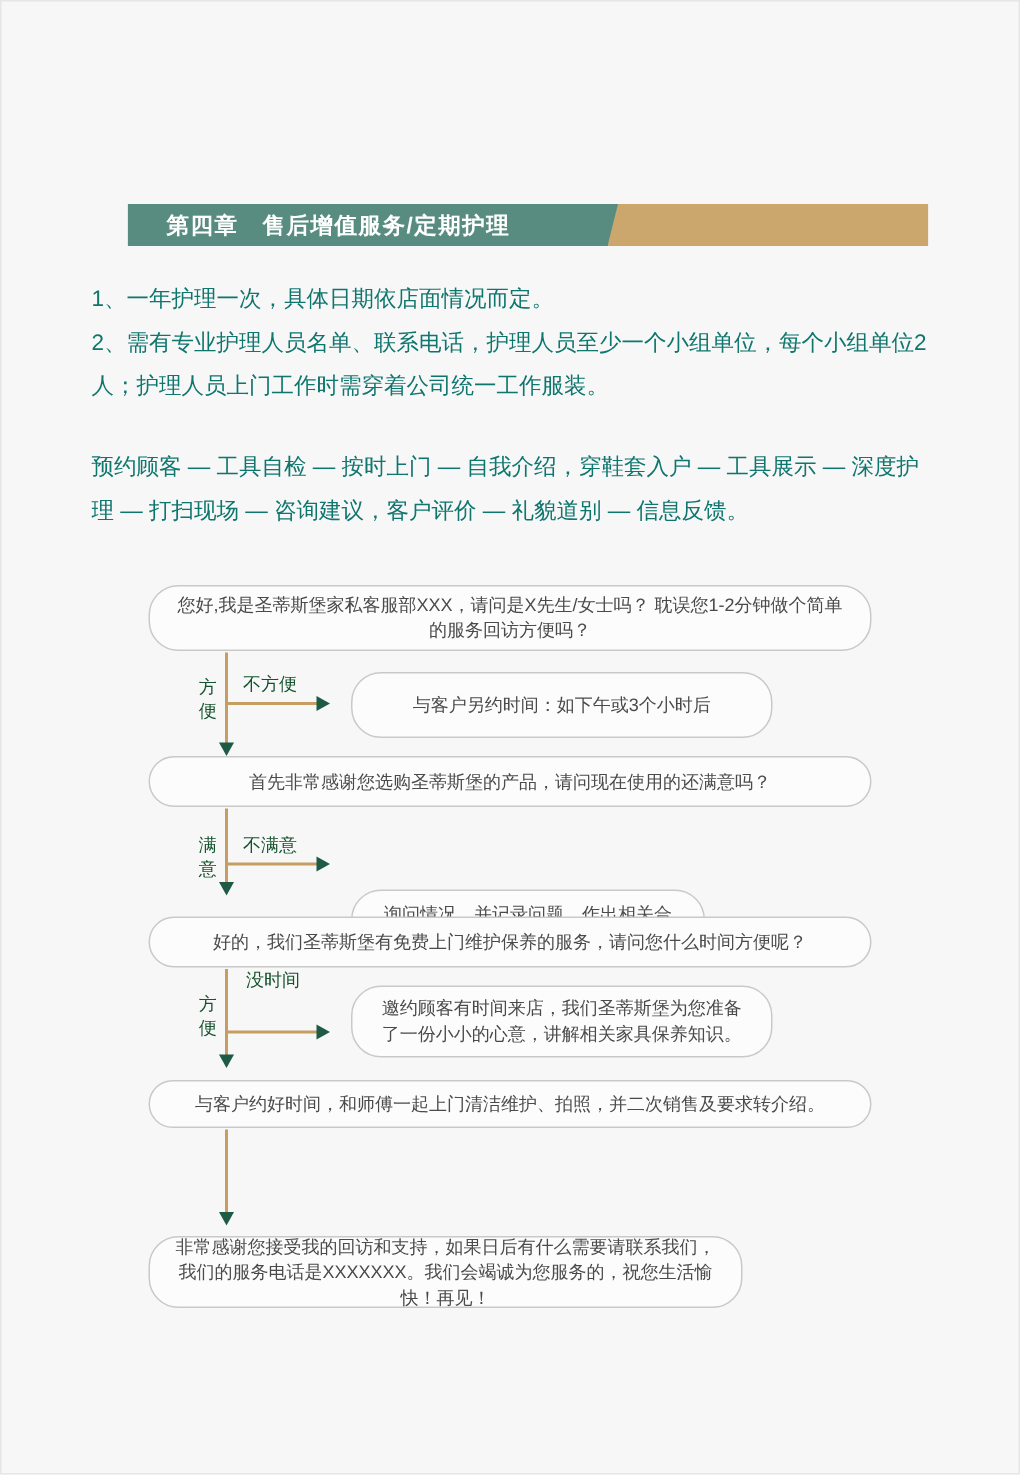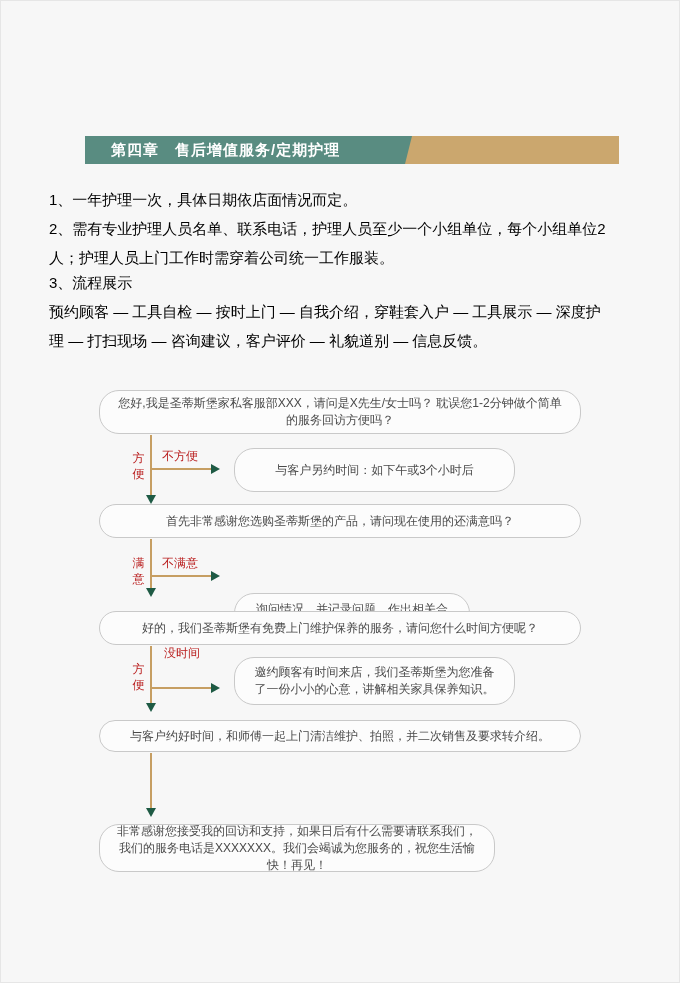--- a/index.html
+++ b/index.html
@@ -24,22 +24,22 @@
     color:#fff;font-size:15px;font-weight:bold;letter-spacing:1px;
     display:flex;align-items:center;padding-left:26px;box-sizing:border-box;margin-left:24px;
   }
   .hdr-tan{
     position:absolute;left:404px;top:135px;width:214px;height:28px;
     background:#cba76e;
     clip-path:polygon(7px 0,100% 0,100% 100%,0 100%);
   }
   
   .para{
-    position:absolute;left:48px;width:563px;
-    font-size:15px;line-height:29px;color:#000000;
+    position:absolute;left:60px;width:563px;
+    font-size:15px;line-height:29px;color:#0f766e;
   }
   #p1{top:184px;}
   #p2{top:213px;}
   #p3{top:267px;}
   #p4{top:296px;}
   #p5{top:352px;}
   
   .fbox{
     position:absolute;box-sizing:border-box;
     background:#fcfcfc;border:1px solid #c9c9c9;border-radius:20px;
@@ -56,21 +56,21 @@
   #box-g{left:98px;top:719px;width:482px;height:32px;}
   #box-h{left:98px;top:823px;width:396px;height:48px;}
   .vline{position:absolute;width:2px;background:#c69e62;}
   .hline{position:absolute;height:2px;background:#c69e62;}
   .arr-down{position:absolute;width:0;height:0;
     border-left:5px solid transparent;border-right:5px solid transparent;
     border-top:9px solid #1e5a44;}
   .arr-right{position:absolute;width:0;height:0;
     border-top:5px solid transparent;border-bottom:5px solid transparent;
     border-left:9px solid #1e5a44;}
-  .blabel{position:absolute;font-size:12px;color:#b91c1c;line-height:16px;}
+  .blabel{position:absolute;font-size:12px;color:#14532d;line-height:16px;}
   .blabel.vert{width:15px;word-break:break-all;text-align:center;}
   
   #v1{left:149px;top:434px;height:61px;} #a1{left:145px;top:494px;}
   #h1{left:150px;top:467px;width:61px;}  #r1{left:210px;top:463px;}
   #ld1{left:130px;top:449px;}            #lr1{left:161px;top:447px;}
   
   #v2{left:149px;top:538px;height:50px;} #a2{left:145px;top:587px;}
   #h2{left:150px;top:574px;width:61px;}  #r2{left:210px;top:570px;}
   #ld2{left:130px;top:554px;}            #lr2{left:161px;top:554px;}
   
@@ -85,21 +85,20 @@
 
 <div class="page">
 
   <div class="hdr-teal">
     <span>第四章　售后增值服务/定期护理</span>
   </div>
   <div class="hdr-tan"></div>
 
   <div class="para" id="p1">1、一年护理一次，具体日期依店面情况而定。</div>
   <div class="para" id="p2">2、需有专业护理人员名单、联系电话，护理人员至少一个小组单位，每个小组单位2人；护理人员上门工作时需穿着公司统一工作服装。</div>
-  <div class="para" id="p3">3、流程展示</div>
   <div class="para" id="p4">预约顾客 — 工具自检 — 按时上门 — 自我介绍，穿鞋套入户 — 工具展示 — 深度护理 — 打扫现场 — 咨询建议，客户评价 — 礼貌道别 — 信息反馈。</div>
 
   <div class="fbox" id="box-a">
     <span>您好,我是圣蒂斯堡家私客服部XXX，请问是X先生/女士吗？ 耽误您1-2分钟做个简单的服务回访方便吗？</span>
   </div>
   <div class="fbox" id="box-b">
     <span>与客户另约时间：如下午或3个小时后</span>
   </div>
   <div class="fbox" id="box-c">
     <span>首先非常感谢您选购圣蒂斯堡的产品，请问现在使用的还满意吗？</span>

